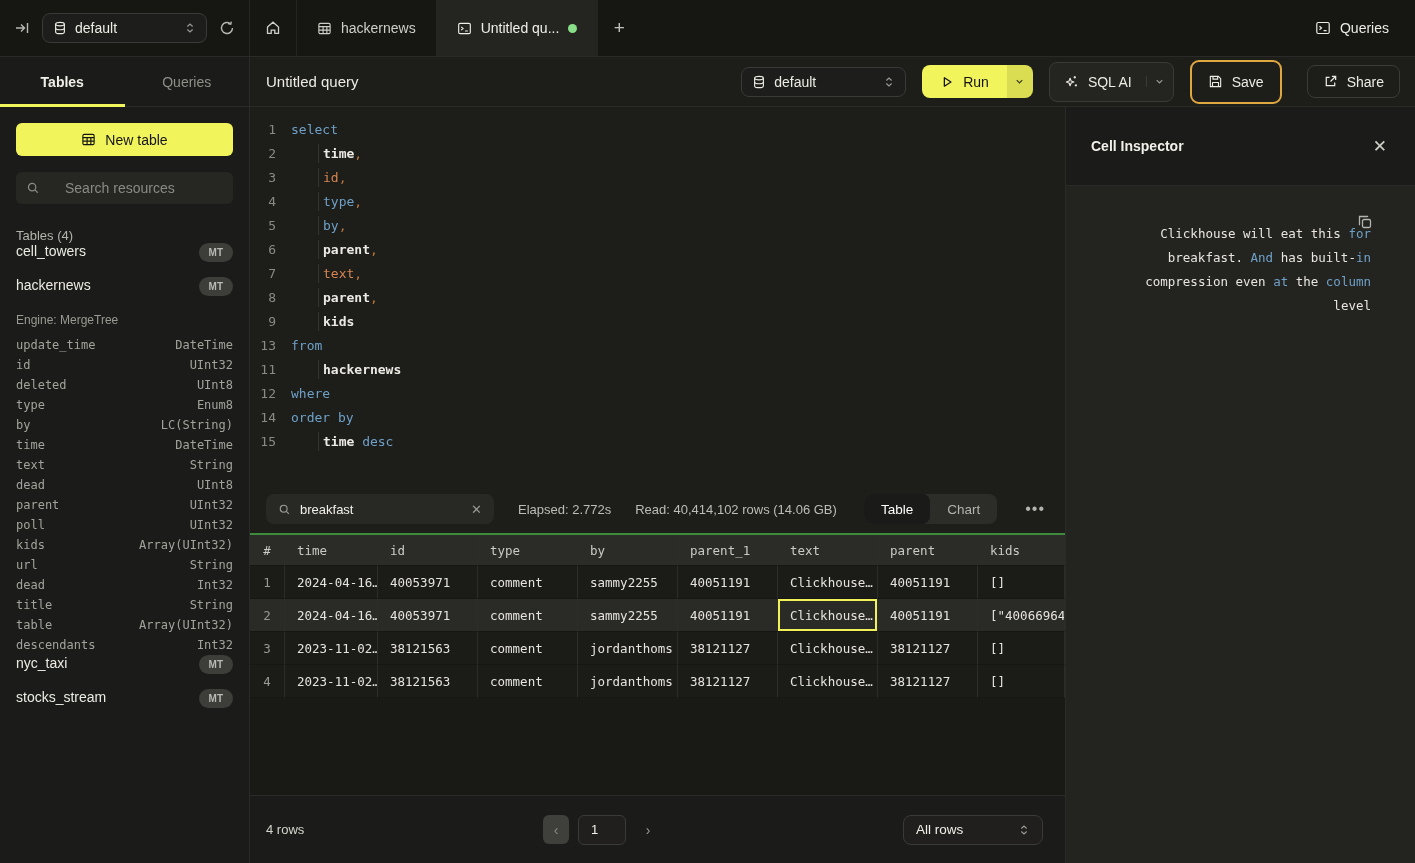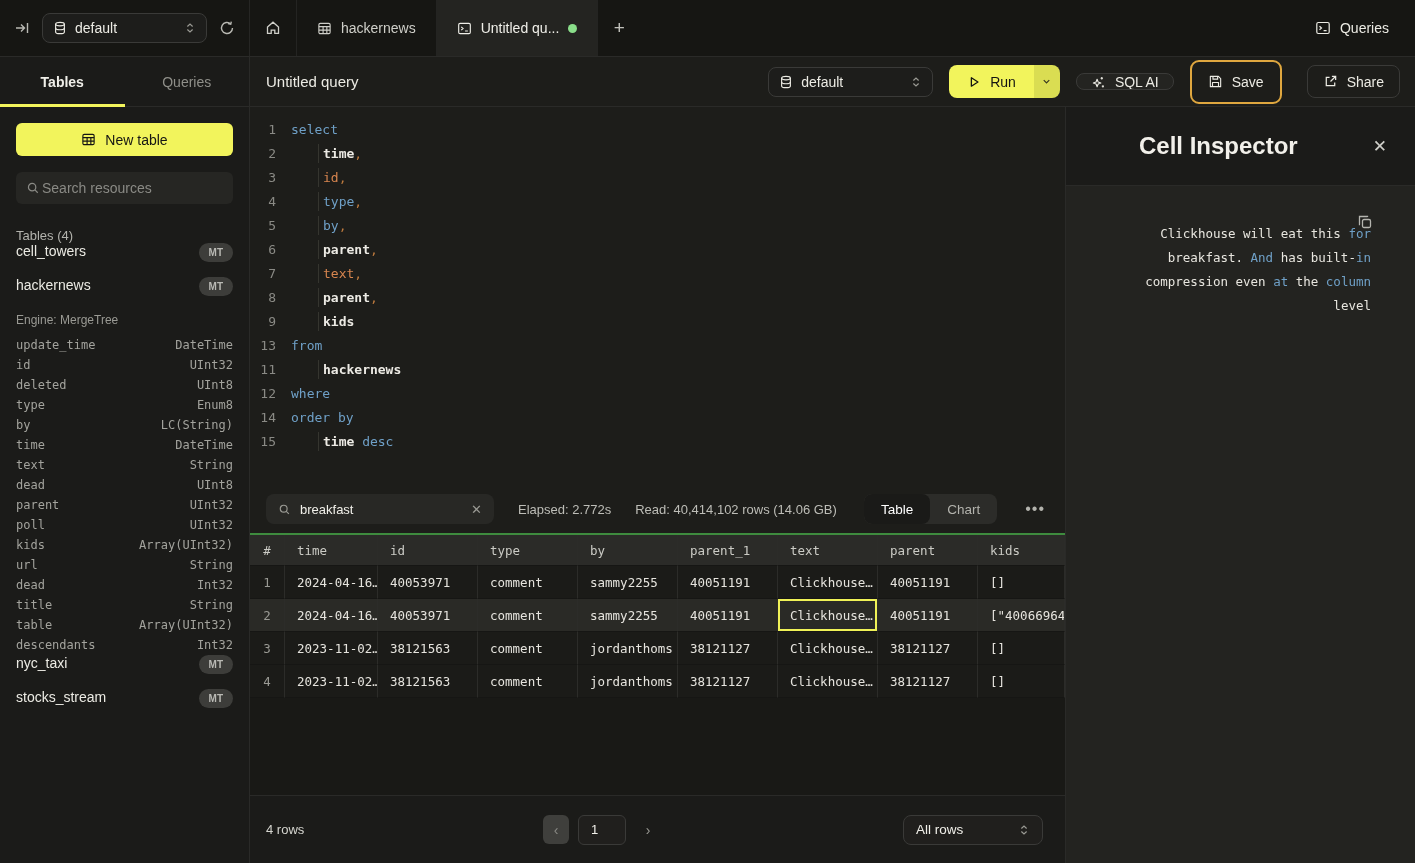--- a/index.html
+++ b/index.html
@@ -22,35 +22,35 @@
   .topbar-right { margin-left:auto; display:flex; align-items:center; padding-right:26px; }
   .queries-btn { display:flex; align-items:center; gap:9px; color:#ecebe4; font-size:14px; background:none; border:none; cursor:pointer; }
 
   
   .toolbar { position:absolute; left:250px; top:57px; width:1165px; height:50px; background:#1d1d1a; border-bottom:1px solid #2a2a28; display:flex; align-items:center; padding:0 15px 0 16px; }
   .query-title { font-size:15px; color:#ecebe4; }
   .toolbar-right { margin-left:auto; display:flex; align-items:center; gap:16px; }
   .run-split { display:flex; border-radius:8px; overflow:hidden; cursor:pointer; }
   .run-main { background:#f2f45c; color:#141411; display:flex; align-items:center; gap:9px; padding:0 18px; height:33px; font-size:14px; border:none; cursor:pointer; }
   .run-caret { background:#dadd52; width:26px; height:33px; display:flex; align-items:center; justify-content:center; color:#3a3a22; border:none; cursor:pointer; }
-  .sqlai { display:flex; align-items:flex-end; background:#242421; border:1px solid #3a3a38; border-radius:8px; overflow:hidden; height:17px;flex-direction:column; }
+  .sqlai { display:flex; align-items:center; background:#242421; border:1px solid #3a3a38; border-radius:8px; overflow:hidden; height:40px; }
   .sqlai-main { display:flex; align-items:center; gap:9px; padding:0 14px; color:#ecebe4; font-size:14px; background:none; border:none; cursor:pointer; }
   .sqlai-caret { width:27px; display:flex; align-items:center; justify-content:center; color:#9a9a94; border:none; border-left:1px solid #3a3a38; background:none; cursor:pointer; }
   .save-btn { display:flex; align-items:center; gap:9px; height:44px; padding:0 16px; background:#1d1d1a; border:2px solid #dfa73f; border-radius:9px; color:#ecebe4; font-size:14px; cursor:pointer; }
   .share-btn { display:flex; align-items:center; gap:9px; height:33px; padding:0 15px; background:#1d1d1a; border:1px solid #3a3a38; border-radius:8px; color:#ecebe4; font-size:14px; cursor:pointer; margin-left:9px; }
 
   
   .sidebar { position:absolute; left:0; top:57px; width:250px; height:806px; background:#1b1b19; border-right:1px solid #2a2a28; }
   .side-tabs { height:50px; display:flex; border-bottom:1px solid #2a2a28; }
   .side-tab { width:125px; display:flex; align-items:center; justify-content:center; font-size:14px; color:#8f8f89; cursor:pointer; position:relative; background:none; border:none; }
   .side-tab.active { color:#f0efe9; font-weight:700; }
   .side-tab.active::after { content:""; position:absolute; left:0; right:0; bottom:-1px; height:3px; background:#f2f45c; }
   .side-body { padding:16px; }
   .newtable-btn { width:100%; height:33px; background:#f2f45c; border:none; border-radius:6px; display:flex; align-items:center; justify-content:center; gap:9px; color:#151513; font-size:14px; cursor:pointer; }
-  .side-search { margin-top:16px; height:32px; background:#262623; border-radius:6px; display:flex; align-items:center; gap:2px; padding:0 10px; color:#8a8a85; }
+  .side-search { margin-top:16px; height:32px; background:#262623; border-radius:6px; display:flex; align-items:center; gap:25px; padding:0 10px; color:#8a8a85; }
   .side-search input { background:none; border:none; outline:none; color:#e6e4de; font-size:14px; width:100%; }
   .side-search input::placeholder { color:#8a8a85; }
   .side-section { margin-top:24px; font-size:13px; color:#b3b3ad; }
   .side-item { height:34px; display:flex; align-items:flex-start; justify-content:space-between; cursor:pointer; }
   .side-item-name { font-size:14px; color:#ecebe4; font-weight:500; }
   .mt-badge { background:#3d3d3a; color:#b9b9b4; font-size:10px; font-weight:700; padding:4px 10px; border-radius:10px; }
   .engine-line { font-size:12px; color:#9a9a94; margin:2px 0 8px; }
   .col-row { height:20px; display:flex; align-items:center; justify-content:space-between; font-size:12px; color:#a3a39d; }
   .cols-wrap { }
 
@@ -93,21 +93,21 @@
   .rows-count { font-size:13px; color:#d5d5cf; }
   .pager { position:absolute; left:293px; display:flex; align-items:center; gap:9px; }
   .pg-prev { width:26px; height:29px; background:#3f3f3c; border:none; border-radius:6px; color:#8a8a85; font-size:14px; cursor:default; }
   .pg-input { width:48px; height:30px; background:#201f1d; border:1px solid #3a3a38; border-radius:6px; color:#f0efe9; font-size:13px; padding-left:12px; outline:none; }
   .pg-next { width:26px; height:29px; background:none; border:none; color:#9a9a94; font-size:14px; cursor:pointer; }
   .pagesize { position:absolute; right:22px; width:140px; height:30px; background:#201f1d; border:1px solid #3a3a38; border-radius:8px; display:flex; align-items:center; justify-content:space-between; padding:0 12px; color:#f0efe9; font-size:13.5px; cursor:pointer; }
 
   
   .inspector { position:absolute; left:1065px; top:107px; width:350px; height:756px; border-left:1px solid #2a2a28; display:flex; flex-direction:column; }
   .insp-head { height:79px; background:#1b1b19; border-bottom:1px solid #2a2a28; display:flex; align-items:center; justify-content:space-between; padding:0 28px 0 25px; }
-  .insp-title { font-size:24px; font-weight:700; color:#f2f0ea;margin-left:48px; }
+  .insp-title { font-size:14px; font-weight:700; color:#f2f0ea; }
   .insp-close { background:none; border:none; color:#cfcfc9; font-size:17px; cursor:pointer; }
   .insp-body { flex:1; background:#232320; position:relative; padding:36px 44px 0 40px;text-align:right; }
   .insp-line { font-family:"DejaVu Sans Mono", monospace; font-size:12.5px; line-height:24px; color:#e8e6df; }
   .insp-line .tk-kw { font-weight:400; }
   .copy-btn { position:absolute; right:42px; top:28px; background:none; border:none; color:#b5b5af; cursor:pointer; }
 </style>
 </head>
 <body>
 
 <div class="topbar">

